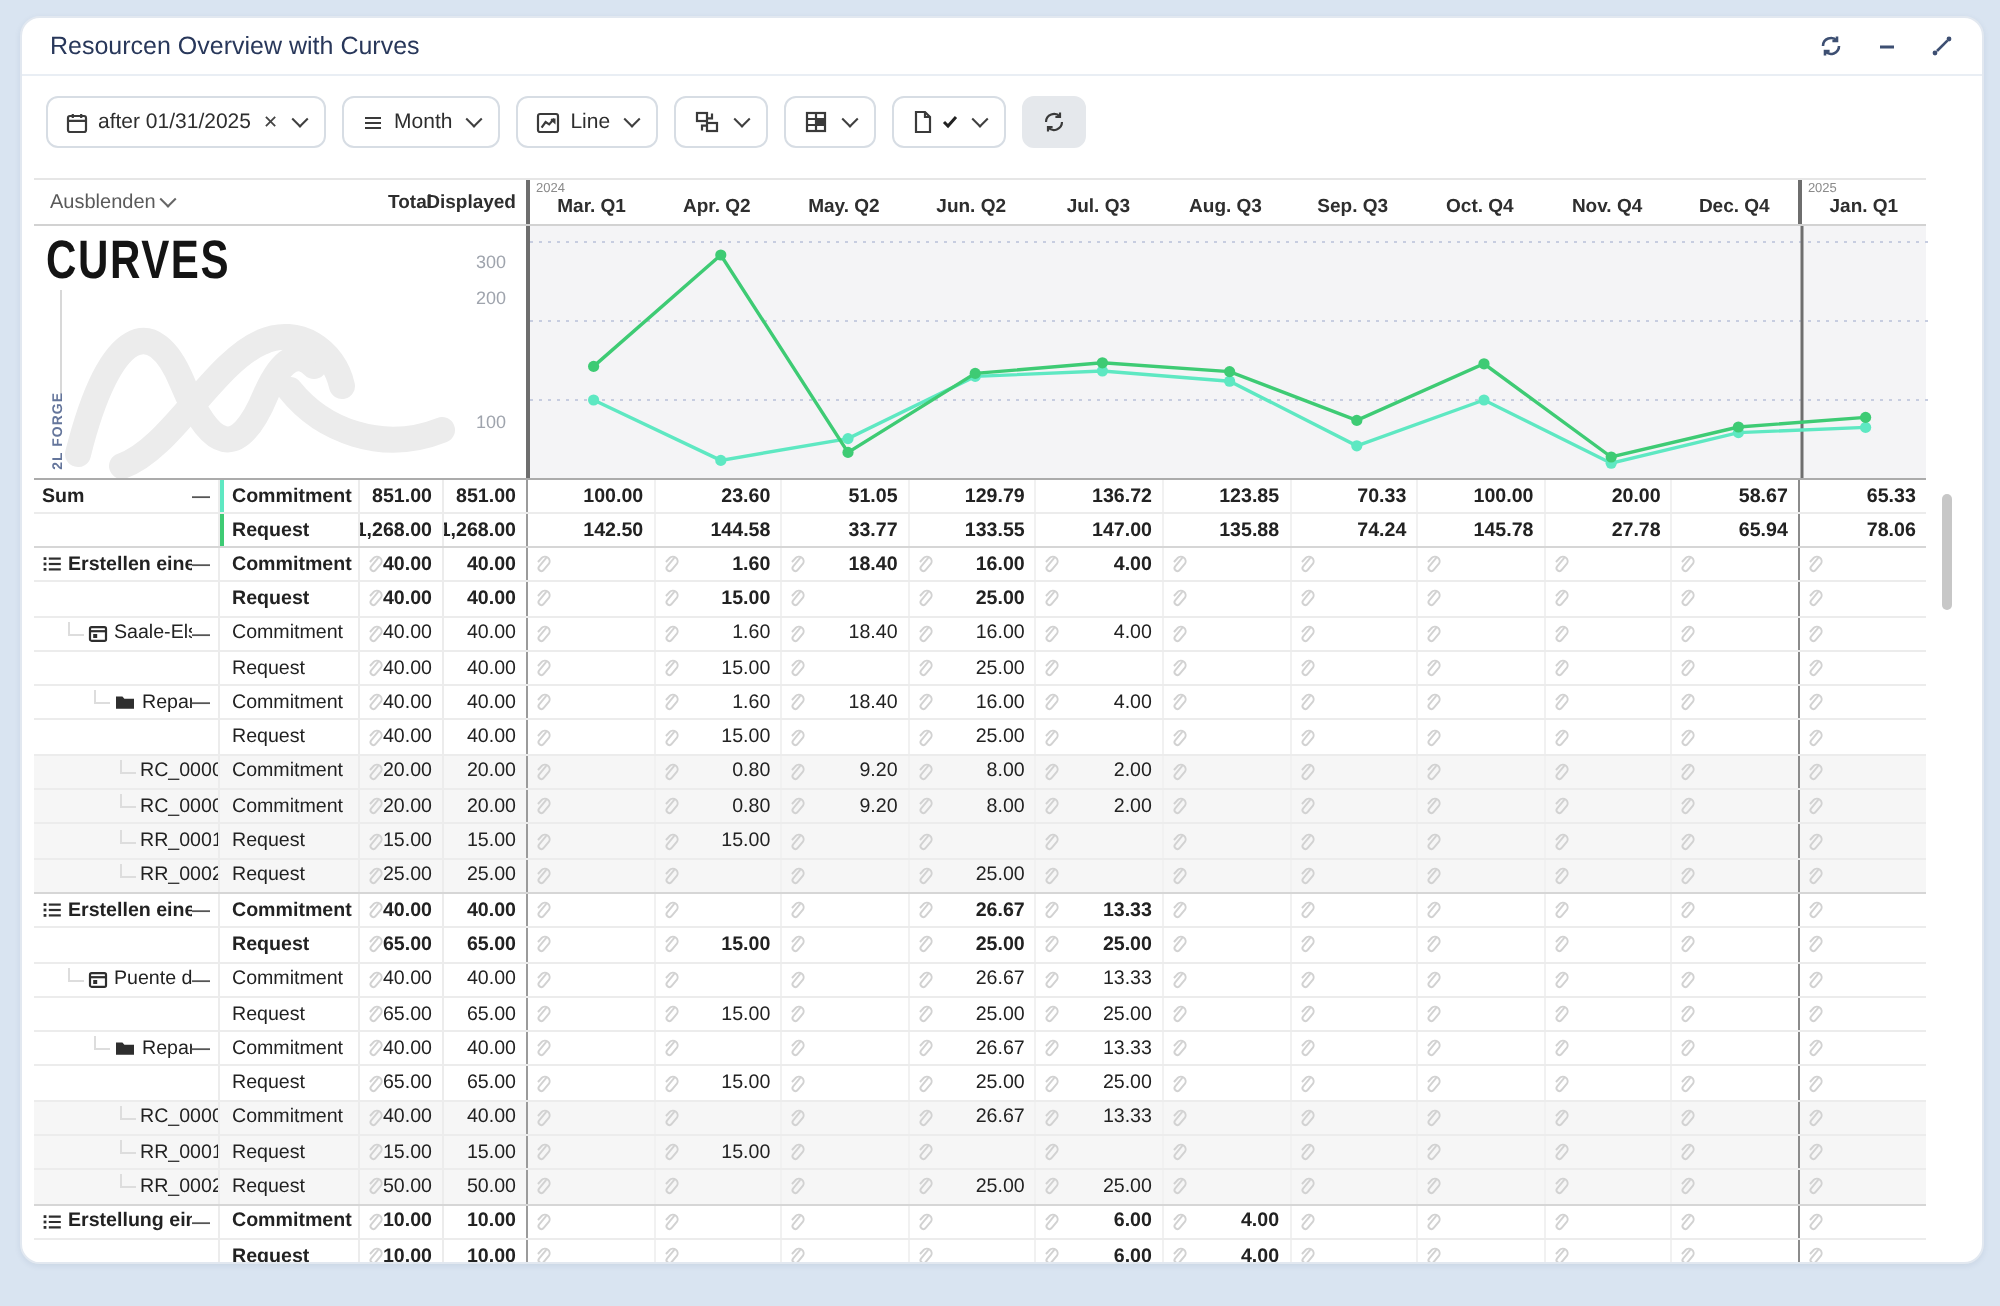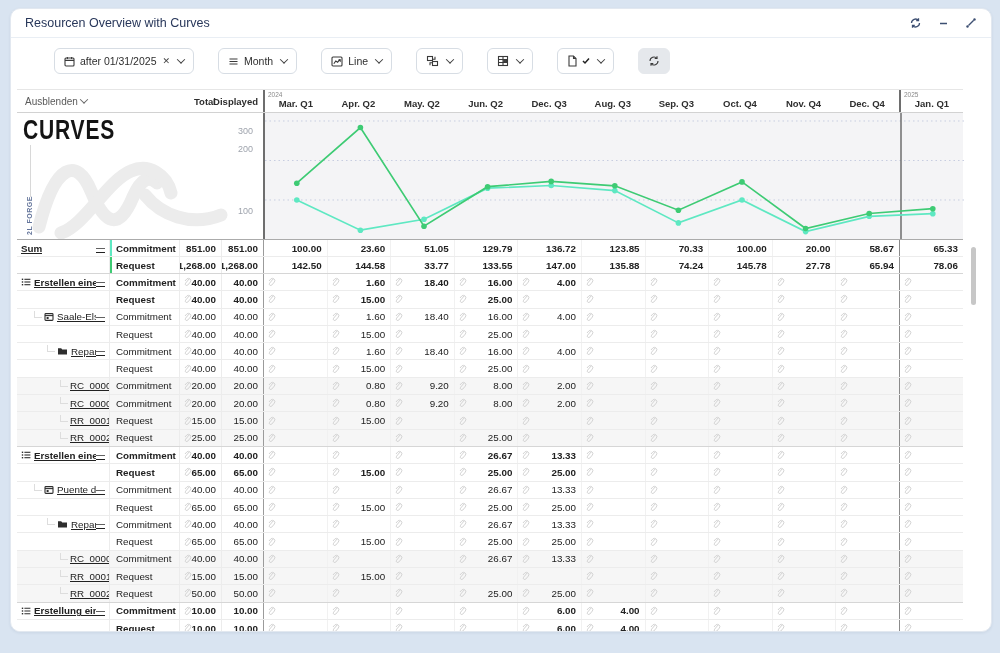--- a/index.html
+++ b/index.html
@@ -6,21 +6,21 @@
     font-family:"Liberation Sans",sans-serif;background:#d9e4f1;}
   .card{position:absolute;left:10px;top:8px;width:980px;height:622px;background:#fff;
     border:1px solid #e2e8f0;border-radius:10px;box-shadow:0 1px 3px rgba(30,50,90,.08);overflow:hidden;}
   
   .card-header{height:28px;display:flex;align-items:center;padding:0 14px;border-bottom:1px solid #e9eef4;}
   .title{font-size:12.5px;color:#28375a;}
   .win-icons{margin-left:auto;display:flex;gap:16px;align-items:center;}
   .win-icons span{display:inline-flex;cursor:pointer;}
   .win-icons svg{stroke:#3d4f72;fill:none;stroke-width:1.3;}
   
-  .toolbar{display:flex;gap:24px;align-items:flex-start;padding:10px 12px 6px 12px;margin-left:31px;}
+  .toolbar{display:flex;gap:8px;align-items:flex-start;padding:10px 12px 6px 12px;}
   .tb{display:inline-flex;align-items:center;gap:5px;height:26px;padding:0 9px;background:#fff;
     border:1px solid #d7dde4;border-radius:6px;font-size:10.5px;color:#2e2e2e;font-family:inherit;cursor:pointer;}
   .tb svg{stroke:#3a3a3a;fill:none;stroke-width:1.1;}
   .tb .x{font-size:9px;color:#444;margin-left:1px;}
   .chev{display:inline-block;width:5px;height:5px;border-right:1.4px solid #3f3f3f;border-bottom:1.4px solid #3f3f3f;
     transform:rotate(45deg) translate(-1px,-1px);margin-left:3px;}
   .tb.gray{background:#e5e8ec;border-color:#e5e8ec;}
   
   .grid{position:absolute;left:6px;top:80px;width:946px;}
   .grow,.ghead{display:grid;grid-template-columns:92px 70px 42px 42px repeat(10,63.6px) 64px;}
@@ -46,21 +46,21 @@
   .gl{stroke:#c7cde0;stroke-width:1;stroke-dasharray:1.5 3;}
   .yearline{stroke:#6e6e6e;stroke-width:1.5;}
   
   .grow{height:16.3px;border-top:1px solid #ececec;background:#fff;font-size:9.8px;color:#222;}
   .grow.sum{height:16px;}
   .grow.sum:first-child{border-top:1px solid #ababab;}
   .grow.sep{border-top:1px solid #d6d6d6;}
   .grow.shade{background:#f6f6f6;}
   .grow.b .nlabel,.grow.b .tcell,.grow.b .v{font-weight:bold;}
   .cell{display:flex;align-items:center;overflow:hidden;white-space:nowrap;}
-  .ncell{position:relative;text-decoration:underline;}
+  .ncell{position:relative;}
   .nlabel{overflow:hidden;text-overflow:clip;}
   .minus{margin-left:auto;padding-right:4px;color:#555;font-weight:bold;font-size:9px;cursor:pointer;}
   .elbow{display:inline-block;width:7px;height:6px;border-left:1px solid #ddd;border-bottom:1px solid #ddd;
     margin-right:2px;margin-top:-5px;flex:none;}
   .nicon{display:inline-flex;margin-right:3px;flex:none;}
   .nicon svg{stroke:#2e2e2e;fill:none;stroke-width:1.1;}
   .tcell{border-left:1px solid #ececec;padding-left:6px;position:relative;}
   .tcell .bar{position:absolute;left:-1px;top:0;width:3px;height:100%;}
   .vcell{position:relative;justify-content:flex-end;padding-right:5px;}
   .vcell.total{border-left:1px solid #ececec;}
@@ -179,21 +179,21 @@
       <div class="hname">
         <span>Ausblenden</span>
         <span class="chev"></span>
       </div>
       <div class="htotal">Total</div>
       <div class="hdisp">Displayed</div>
     <div class="mh first"><span class="yr">2024</span><span>Mar. Q1</span></div>
         <div class="mh"><span>Apr. Q2</span></div>
         <div class="mh"><span>May. Q2</span></div>
         <div class="mh"><span>Jun. Q2</span></div>
-        <div class="mh"><span>Dec. Q3</span></div>
+        <div class="mh"><span>Jul. Q3</span></div>
         <div class="mh"><span>Aug. Q3</span></div>
         <div class="mh"><span>Sep. Q3</span></div>
         <div class="mh"><span>Oct. Q4</span></div>
         <div class="mh"><span>Nov. Q4</span></div>
         <div class="mh"><span>Dec. Q4</span></div>
         <div class="mh jan"><span class="yr">2025</span><span>Jan. Q1</span></div>
       </div>
 
     <div class="chart-row">
       <div class="logo-cell">

